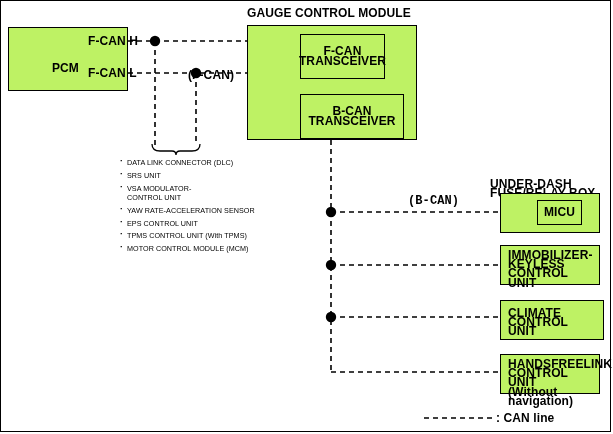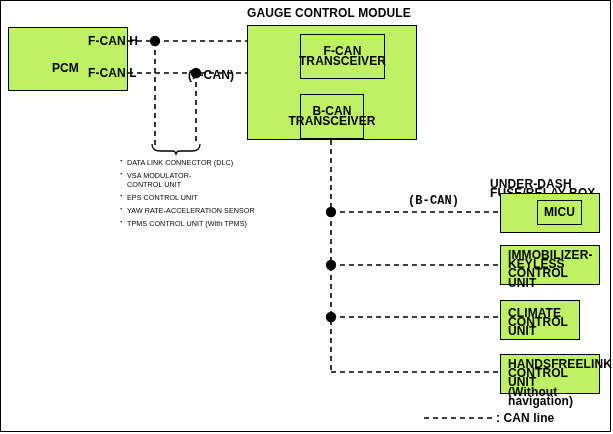--- a/index.html
+++ b/index.html
@@ -138,43 +138,45 @@
   <div class="lbl" style="left:88px; top:69px;">F-CAN L</div>
 
   <div class="lbl" style="left:188px; top:23px;margin-top:48px;">(F-CAN)</div>
 
   <div class="lbl" style="left:247px; top:9px;">GAUGE CONTROL MODULE</div>
   <div class="box" style="left:247px; top:25px; width:170px; height:115px;"></div>
 
   <div class="box lbl center" style="left:300px; top:34px; width:85px; height:45px;">F-CAN
 TRANSCEIVER</div>
 
-  <div class="box lbl center" style="left:300px; top:94px; width:64px; height:45px;">B-CAN
+  <div class="box lbl center" style="left:300px; top:94px; width:104px; height:45px;">B-CAN
 TRANSCEIVER</div>
 
   <div class="bullet-list">
     <div class="bullet-item">DATA LINK CONNECTOR (DLC)</div>
+    <div class="bullet-item">SRS UNIT</div>
     <div class="bullet-item">VSA MODULATOR-
 CONTROL UNIT</div>
+    <div class="bullet-item">YAW RATE-ACCELERATION SENSOR</div>
     <div class="bullet-item">EPS CONTROL UNIT</div>
-    <div class="bullet-item">YAW RATE-ACCELERATION SENSOR</div>
     <div class="bullet-item">TPMS CONTROL UNIT (With TPMS)</div>
+    <div class="bullet-item">MOTOR CONTROL MODULE (MCM)</div>
   </div>
 
   <div class="lbl" style="left:408px; top:197px;font-family:Liberation Mono, monospace;">(B-CAN)</div>
 
   <div class="lbl" style="left:490px; top:180px;">UNDER-DASH FUSE/RELAY BOX</div>
   <div class="box" style="left:500px; top:193px; width:100px; height:40px;"></div>
   <div class="box lbl center" style="left:537px; top:200px; width:45px; height:25px;">MICU</div>
 
   <div class="box lbl" style="left:500px; top:245px; width:100px; height:40px; padding:5px 0 8px 7px;">IMMOBILIZER-
 KEYLESS CONTROL
 UNIT</div>
 
-  <div class="box lbl" style="left:500px; top:300px; width:80px; height:40px; padding:8px 4px 0 7px;">CLIMATE
+  <div class="box lbl" style="left:500px; top:300px; width:104px; height:40px; padding:8px 4px 0 7px;">CLIMATE
 CONTROL UNIT</div>
 
   <div class="box lbl" style="left:500px; top:354px; width:100px; height:40px; padding:5px 0 12px 7px;">HANDSFREELINK
 CONTROL UNIT
 (Without navigation)</div>
 
   <div class="lbl" style="left:496px; top:414px;">: CAN line</div>
 
 </div>
 

